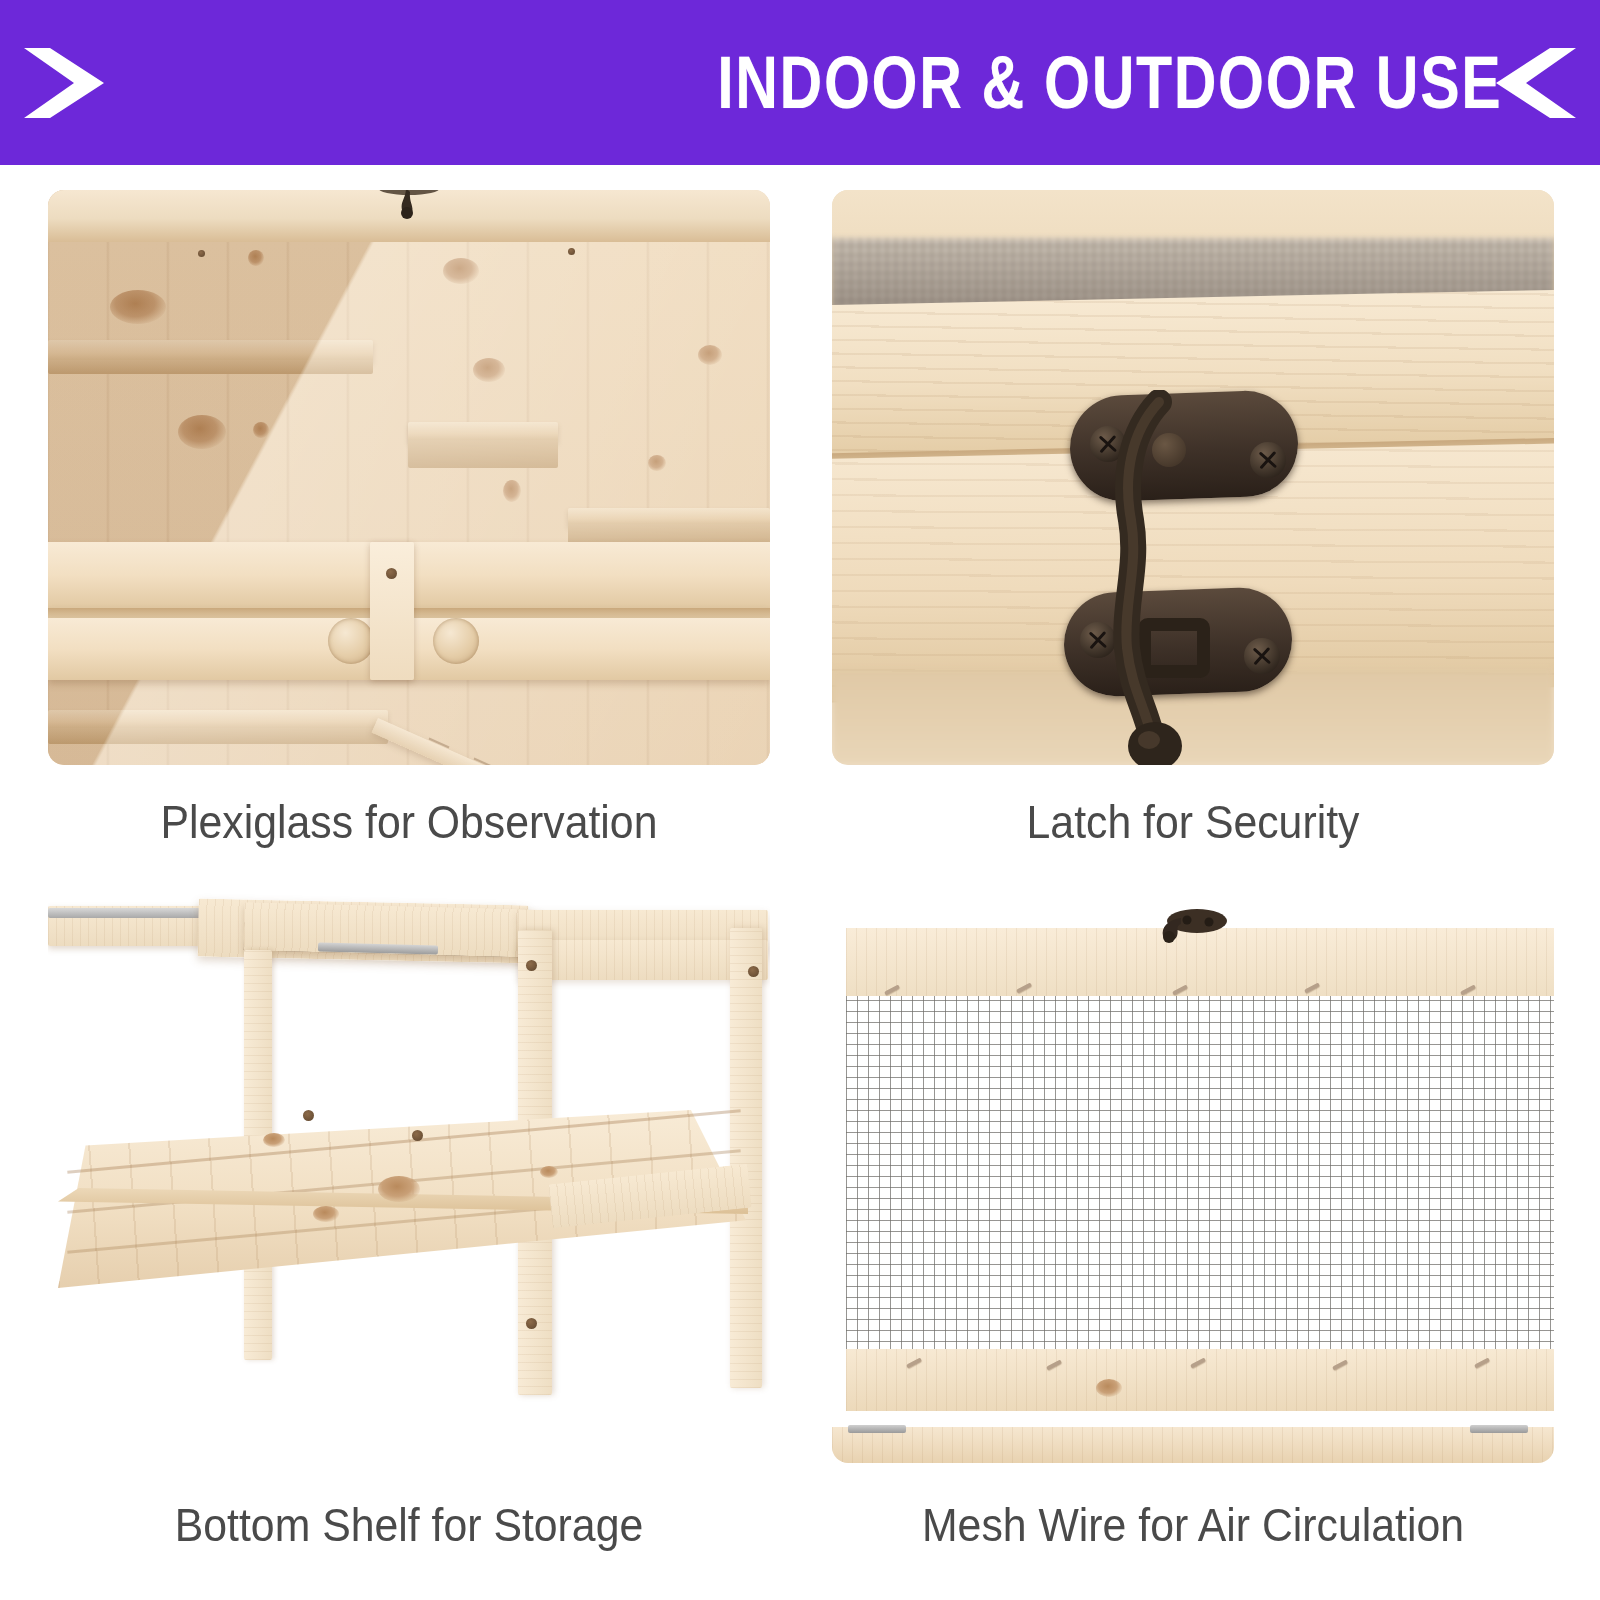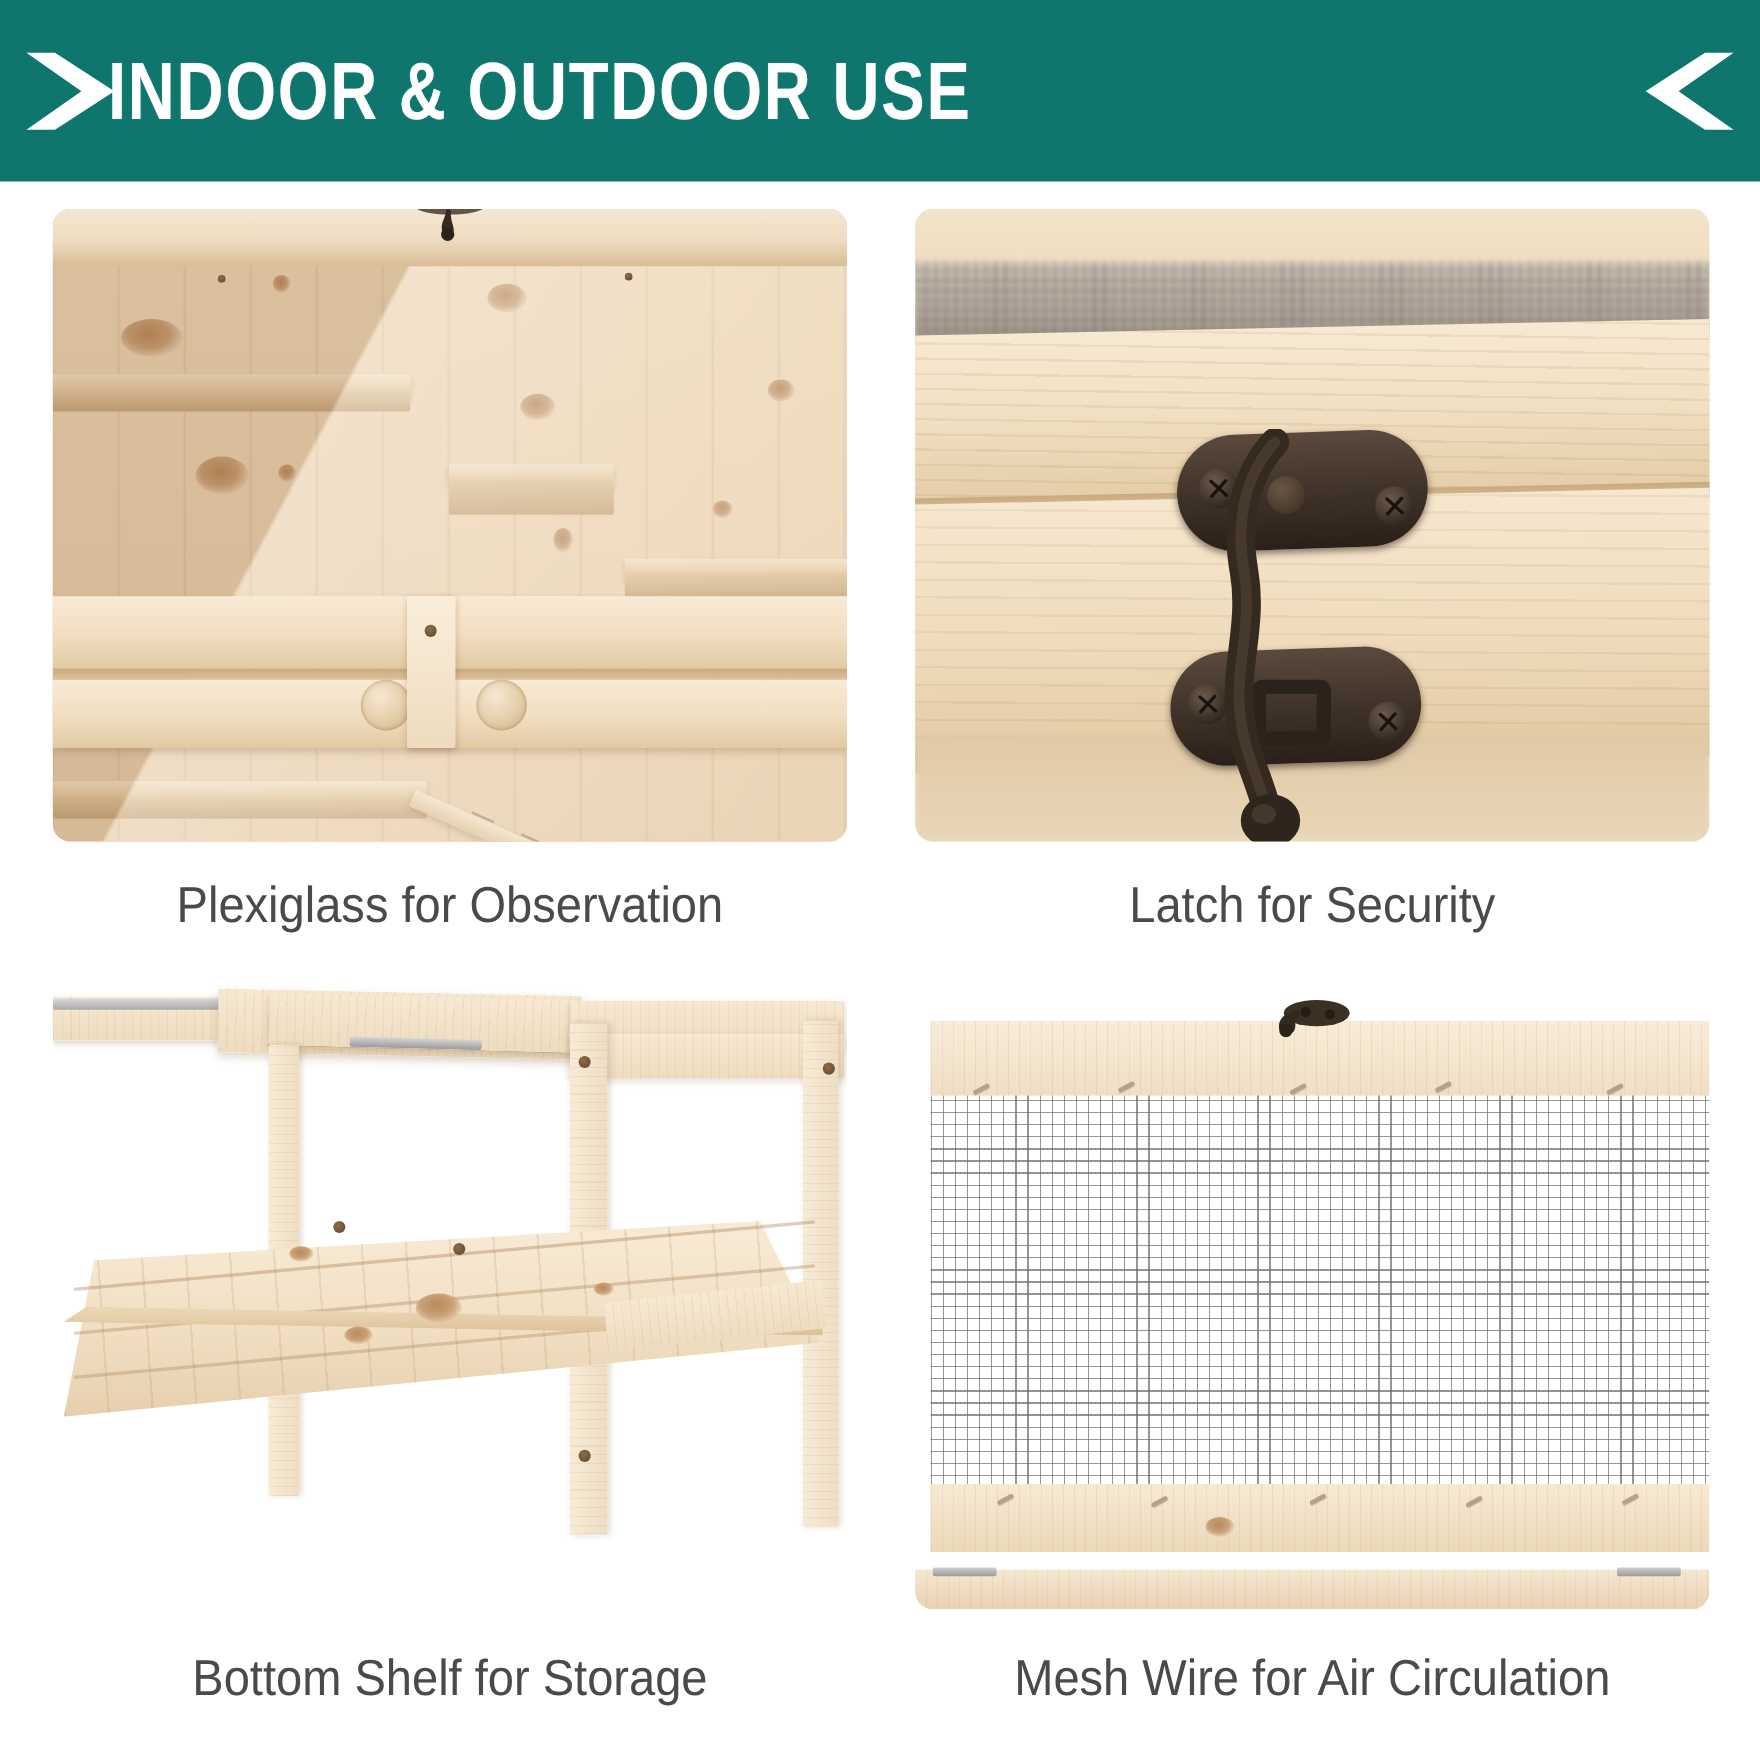--- a/index.html
+++ b/index.html
@@ -7,22 +7,22 @@
     width: 1600px; height: 1600px;
     background: #ffffff;
     font-family: "Liberation Sans", sans-serif;
     overflow: hidden;
   }
   #page { position: relative; width: 1600px; height: 1600px; background:#fff; }
 
   
   .banner {
     position:absolute; left:0; top:0; width:1600px; height:165px;
-    background:#0f766e;
-    display:flex; align-items:center; justify-content:flex-start;
+    background:#6d28d9;
+    display:flex; align-items:center; justify-content:flex-end;
   }
   .banner-title {
     color:#ffffff;
     font-size:74px;
     font-weight:700;
     letter-spacing:2px;
     transform: scaleX(0.80);
     transform-origin:center;
     white-space:nowrap;
     text-shadow: 0 0 1px rgba(255,255,255,.4);

